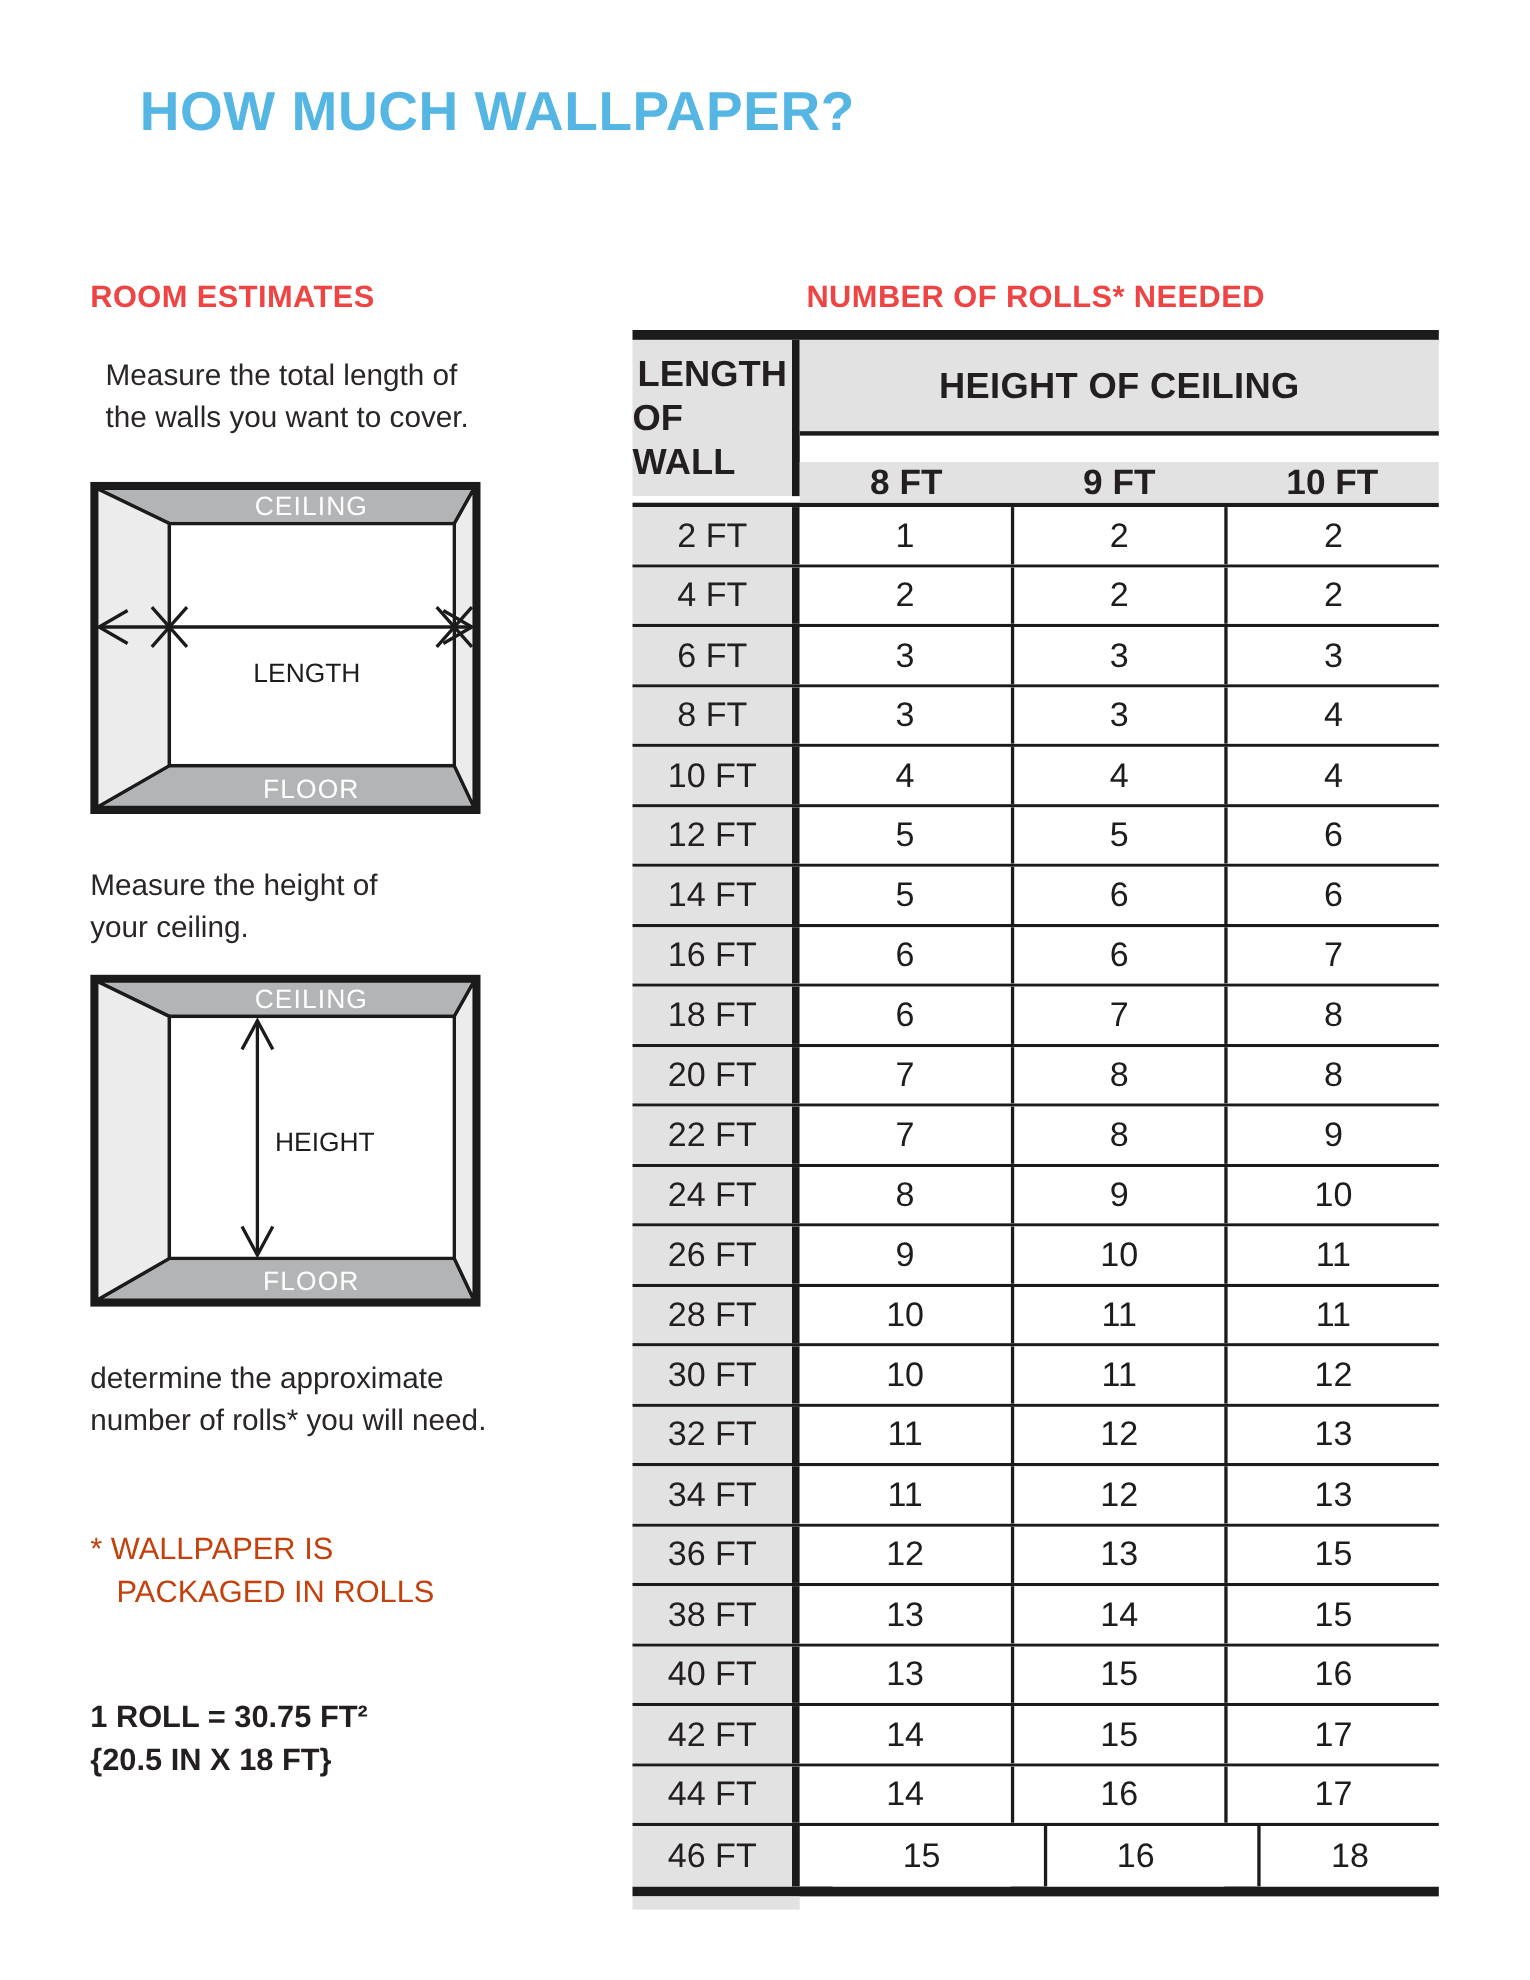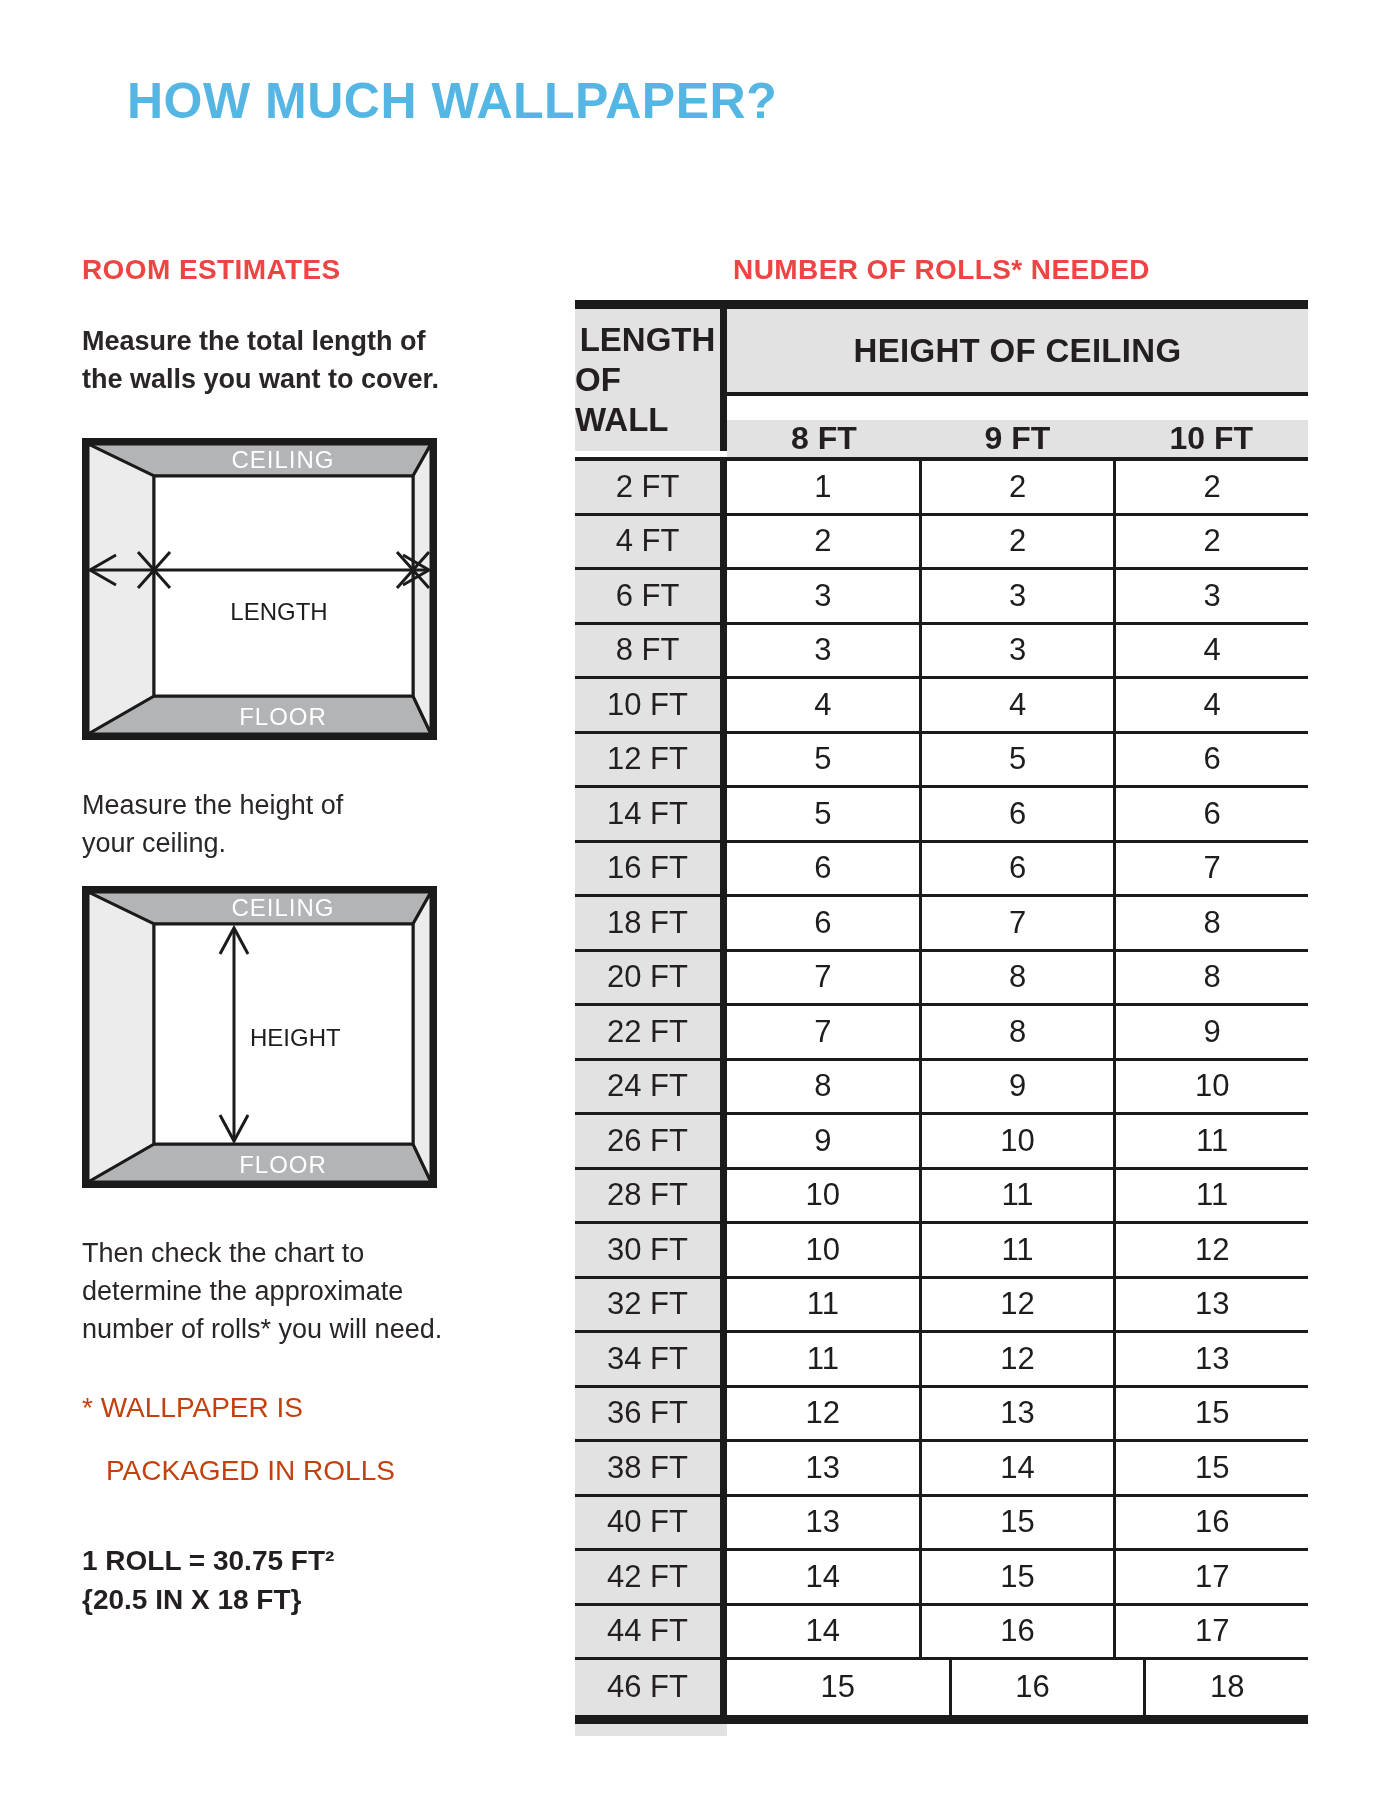--- a/index.html
+++ b/index.html
@@ -10,21 +10,21 @@
   }
   .abs { position:absolute; }
   .title {
     left:82px; top:72px; font-size:50px; font-weight:bold; letter-spacing:.5px; color:#55b6e4;margin-left:45px;
   }
   .section-heading {
     font-size:28px; font-weight:bold; letter-spacing:.4px; color:#ef4444;
   }
   .para { font-size:27px; line-height:38px; color:#2a2627; }
   .footnote { font-size:28px; font-weight:normal; line-height:39px; color:#c2410c; }
-  .footnote .indent { padding-left:24px;margin-top:24px; }
+  .footnote .indent { padding-left:24px; }
   .rollinfo { font-size:28px; font-weight:bold; line-height:39px; color:#231f20;margin-top:47px; }
 
   
   .rolls-heading { left:575px; top:254px; width:733px; text-align:center; }
   .w-table { left:575px; top:300px; width:733px; }
   .t-topbar { height:9px; background:#1b1b1b; }
   .t-header { display:flex; border-bottom:4px solid #1b1b1b; }
   .t-corner {
     width:152px; height:142px; background:#e2e2e3; border-right:7px solid #1b1b1b;
     display:flex; flex-direction:column; justify-content:center; align-items:center;
@@ -62,21 +62,21 @@
 </style>
 </head>
 <body>
 
 <div class="page">
 
   <div class="abs title">HOW MUCH WALLPAPER?</div>
 
   <div class="abs section-heading" style="left:82px; top:254px;">ROOM ESTIMATES</div>
 
-  <div class="abs para" style="left:82px; top:322px;font-weight:bold;">
+  <div class="abs para" style="left:96px; top:322px;">
     <div>Measure the total length of</div>
     <div>the walls you want to cover.</div>
   </div>
 
   <div class="abs diagram" style="left:82px; top:438px;">
     <svg width="355" height="302" viewBox="0 0 355 302">
 
       <polygon points="6,6 349,6 331,38 72,38" fill="#b3b4b6" stroke="#1b1b1b" stroke-width="3"></polygon>
       <polygon points="6,296 72,258 331,258 349,296" fill="#b3b4b6" stroke="#1b1b1b" stroke-width="3"></polygon>
       <polygon points="6,6 72,38 72,258 6,296" fill="#ececec" stroke="#1b1b1b" stroke-width="3"></polygon>
@@ -118,21 +118,20 @@
         <polyline points="138,68 152,42 166,68"></polyline>
         <polyline points="138,229 152,255 166,229"></polyline>
       </g>
       <text x="201" y="30" text-anchor="middle" font-size="24" letter-spacing="1" fill="#ffffff">CEILING</text>
       <text x="201" y="287" text-anchor="middle" font-size="24" letter-spacing="1" fill="#ffffff">FLOOR</text>
       <text x="168" y="160" text-anchor="start" font-size="24" fill="#1d1d1d">HEIGHT</text>
     </svg>
   </div>
 
   <div class="abs para" style="left:82px; top:1234px;">
-    <div>Then check the chart to</div>
     <div>determine the approximate</div>
     <div>number of rolls* you will need.</div>
   </div>
 
   <div class="abs footnote" style="left:82px; top:1388px;">
     <div>* WALLPAPER IS</div>
     <div class="indent">PACKAGED IN ROLLS</div>
   </div>
 
   <div class="abs rollinfo" style="left:82px; top:1494px;">

